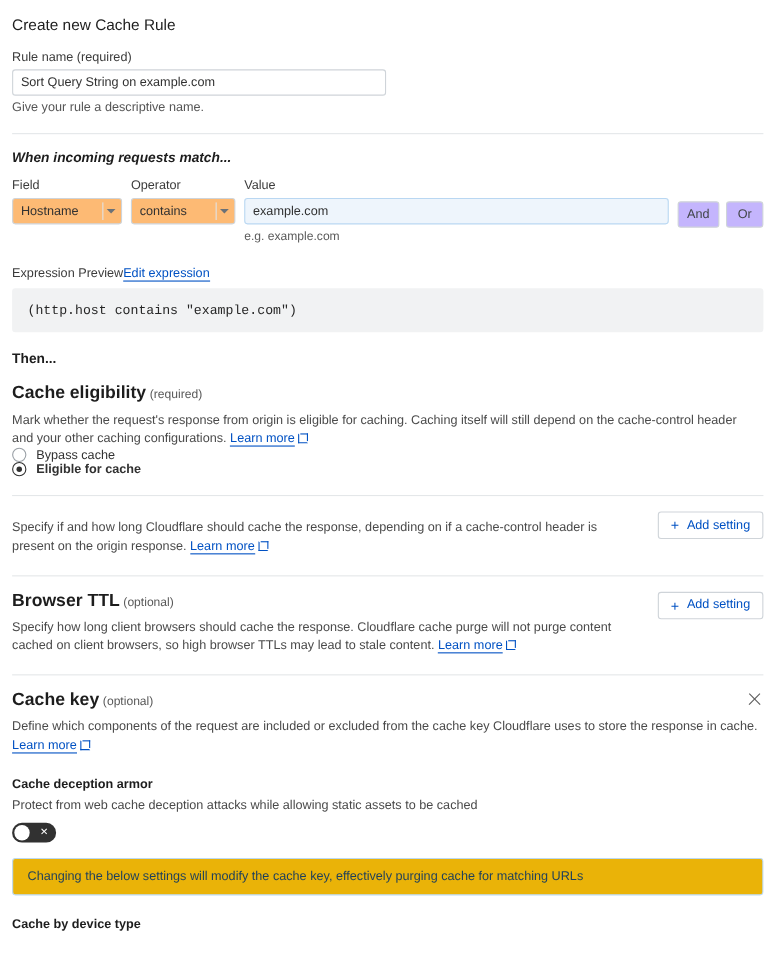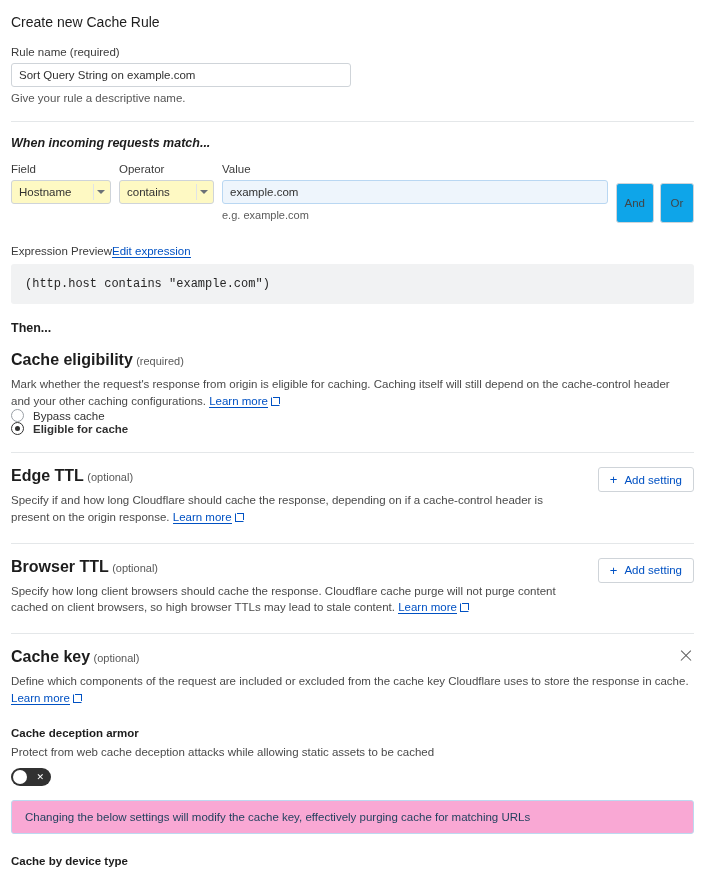--- a/index.html
+++ b/index.html
@@ -64,21 +64,21 @@
     gap: 8px;
   }
   .col-field { width: 100px; }
   .col-operator { width: 95px; }
   .col-value { flex: 1; }
   .select-box {
     position: relative;
     height: 24px;
     border: 1px solid #cfd4d9;
     border-radius: 3px;
-    background: #fef9c3;
+    background: #fdba74;
     display: flex;
     align-items: center;
     padding: 0 18px 0 7px;
     font-size: 11.5px;
     color: #313131;
     cursor: pointer;
   }
   .select-box .caret {
     position: absolute;
     right: 5px;
@@ -103,25 +103,25 @@
     border: 1px solid #b9d7f2;
     border-radius: 3px;
     padding: 2px 7px;
     font-size: 11.5px;
     background: #eef5fc;
     color: #313131;
     outline: none;
     font-family: "Liberation Sans", sans-serif;
   }
   .logic-btn {
-    height: 40px;
+    height: 24px;
     min-width: 34px;
     border: 1px solid #cfd4d9;
     border-radius: 3px;
-    background: #0ea5e9;
+    background: #c4b5fd;
     font-size: 11.5px;
     color: #404548;
     cursor: pointer;
     font-family: "Liberation Sans", sans-serif;
     padding: 0 8px;
   }
   .value-hint {
     font-size: 11px;
     color: #5b5b5b;
     margin-top: 5px;
@@ -310,21 +310,21 @@
     position: absolute;
     right: 7px;
     top: 50%;
     transform: translateY(-50%);
     color: #fff;
     font-size: 9px;
     line-height: 1;
   }
   .notice {
     margin-top: 14px;
-    background: #f9a8d4;
+    background: #eab308;
     border: 1px solid #bcd9f0;
     border-radius: 3px;
     padding: 10px 13px;
     font-size: 11.5px;
     color: #1d3f5c;
   }
 </style>
 </head>
 <body>
 
@@ -398,24 +398,20 @@
     <div class="radio-row">
       <span class="radio checked"></span>
       <span class="radio-label bold">Eligible for cache</span>
     </div>
   </div>
 
   <hr class="divider">
 
   <div class="row-between">
     <div style="max-width:560px;">
-      <div>
-        <span class="setting-title">Edge TTL</span>
-        <span class="optional">(optional)</span>
-      </div>
       <div class="desc">
         <span>Specify if and how long Cloudflare should cache the response, depending on if a cache-control header is present on the origin response.</span>
         <a class="link-plain">Learn more</a><span class="ext-icon"></span>
       </div>
     </div>
     <button class="add-setting-btn">
       <span class="plus">+</span>
       <span>Add setting</span>
     </button>
   </div>

